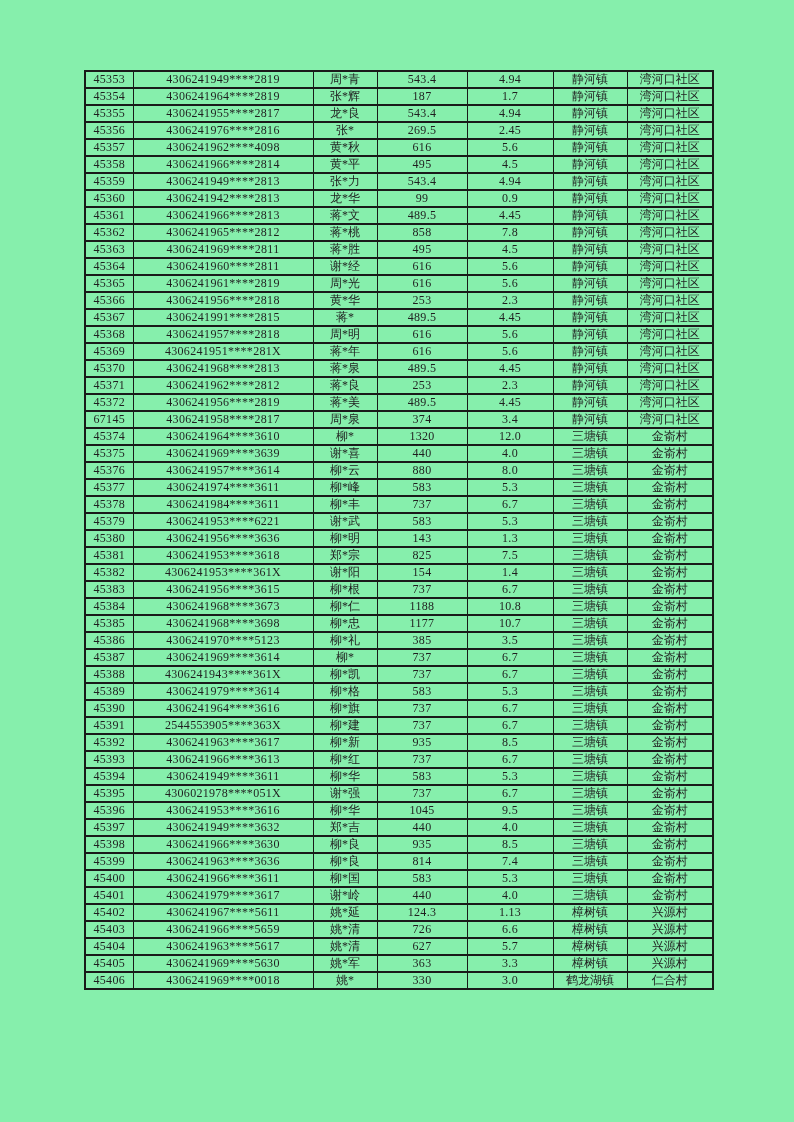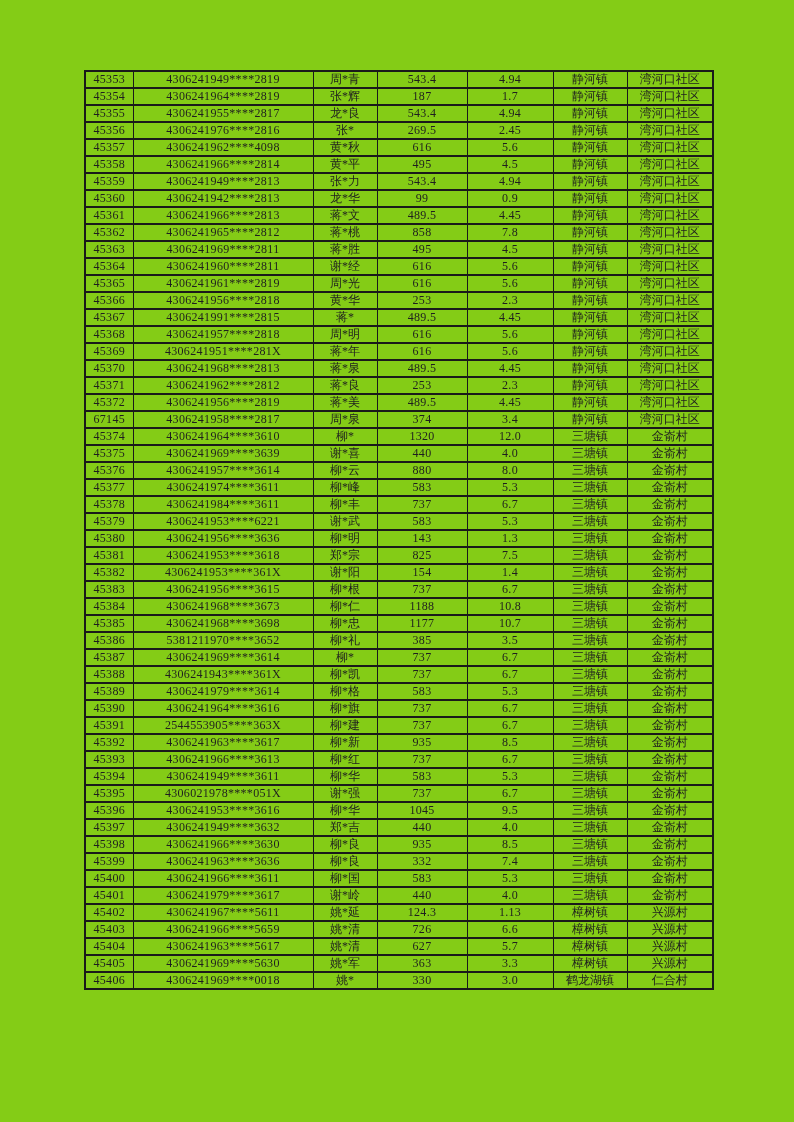--- a/index.html
+++ b/index.html
@@ -10,21 +10,21 @@
   body {
     width: 794px;
     height: 1122px;
     position: relative;
     font-family: "Liberation Serif", "DejaVu Serif", serif;
     color: #1c1c1c;
   }
   .page {
     position: absolute;
     inset: 0;
-    background: #84cc16;
+    background: #86efac;
   }
   table.roster {
     position: absolute;
     left: 84px;
     top: 70px;
     width: 628px;
     border-collapse: collapse;
     table-layout: fixed;
     border: 2px solid #1a1a1a;
   }
@@ -363,21 +363,21 @@
           <td class="cell-serial">45385</td>
           <td class="cell-id-number">4306241968****3698</td>
           <td class="cell-name">柳*忠</td>
           <td class="cell-amount">1177</td>
           <td class="cell-percent">10.7</td>
           <td class="cell-town">三塘镇</td>
           <td class="cell-village">金嵛村</td>
         </tr>
         <tr>
           <td class="cell-serial">45386</td>
-          <td class="cell-id-number">5381211970****3652</td>
+          <td class="cell-id-number">4306241970****5123</td>
           <td class="cell-name">柳*礼</td>
           <td class="cell-amount">385</td>
           <td class="cell-percent">3.5</td>
           <td class="cell-town">三塘镇</td>
           <td class="cell-village">金嵛村</td>
         </tr>
         <tr>
           <td class="cell-serial">45387</td>
           <td class="cell-id-number">4306241969****3614</td>
           <td class="cell-name">柳*</td>
@@ -482,21 +482,21 @@
           <td class="cell-name">柳*良</td>
           <td class="cell-amount">935</td>
           <td class="cell-percent">8.5</td>
           <td class="cell-town">三塘镇</td>
           <td class="cell-village">金嵛村</td>
         </tr>
         <tr>
           <td class="cell-serial">45399</td>
           <td class="cell-id-number">4306241963****3636</td>
           <td class="cell-name">柳*良</td>
-          <td class="cell-amount">332</td>
+          <td class="cell-amount">814</td>
           <td class="cell-percent">7.4</td>
           <td class="cell-town">三塘镇</td>
           <td class="cell-village">金嵛村</td>
         </tr>
         <tr>
           <td class="cell-serial">45400</td>
           <td class="cell-id-number">4306241966****3611</td>
           <td class="cell-name">柳*国</td>
           <td class="cell-amount">583</td>
           <td class="cell-percent">5.3</td>

